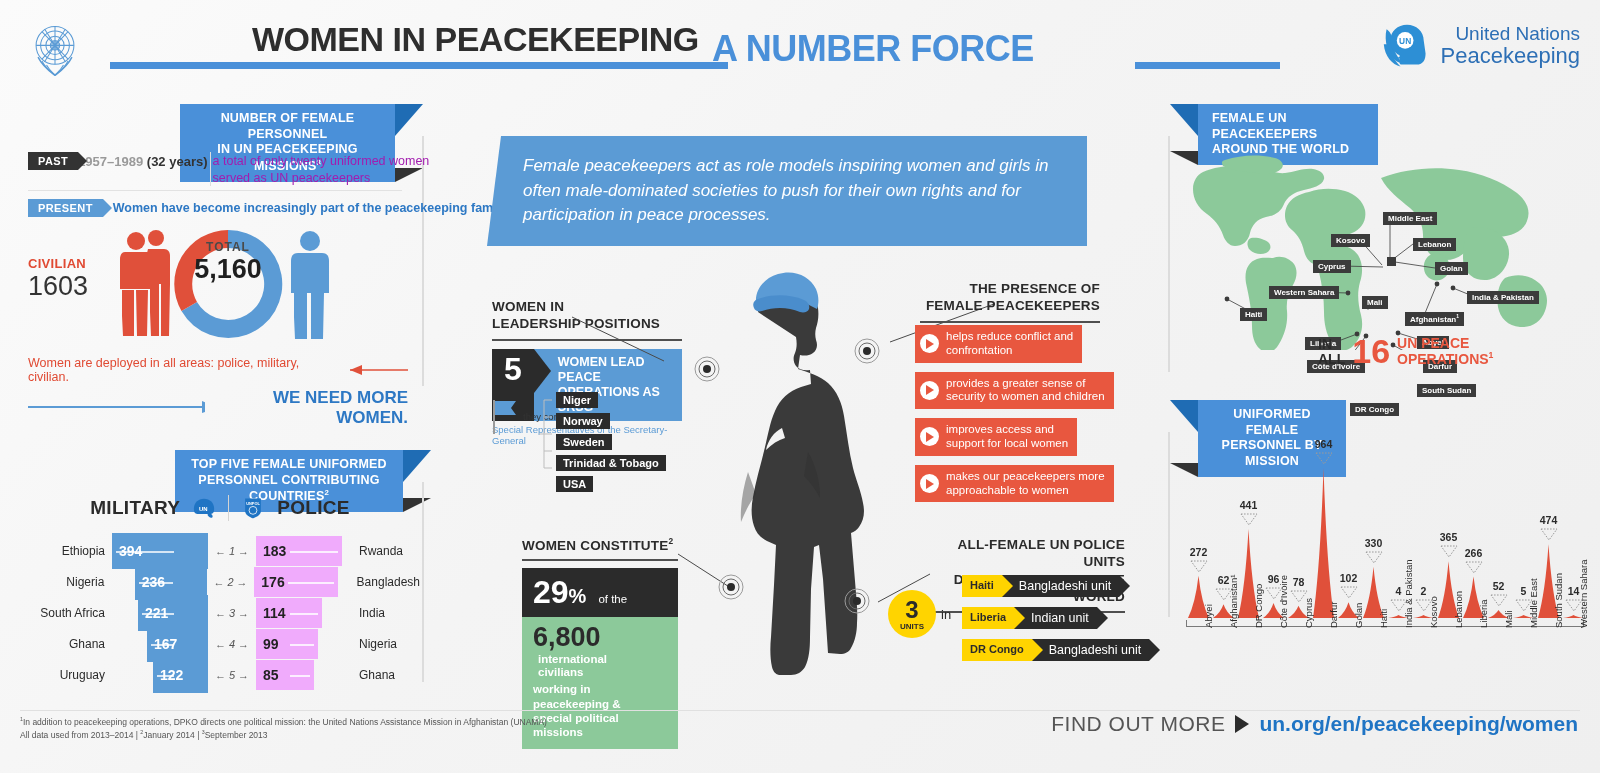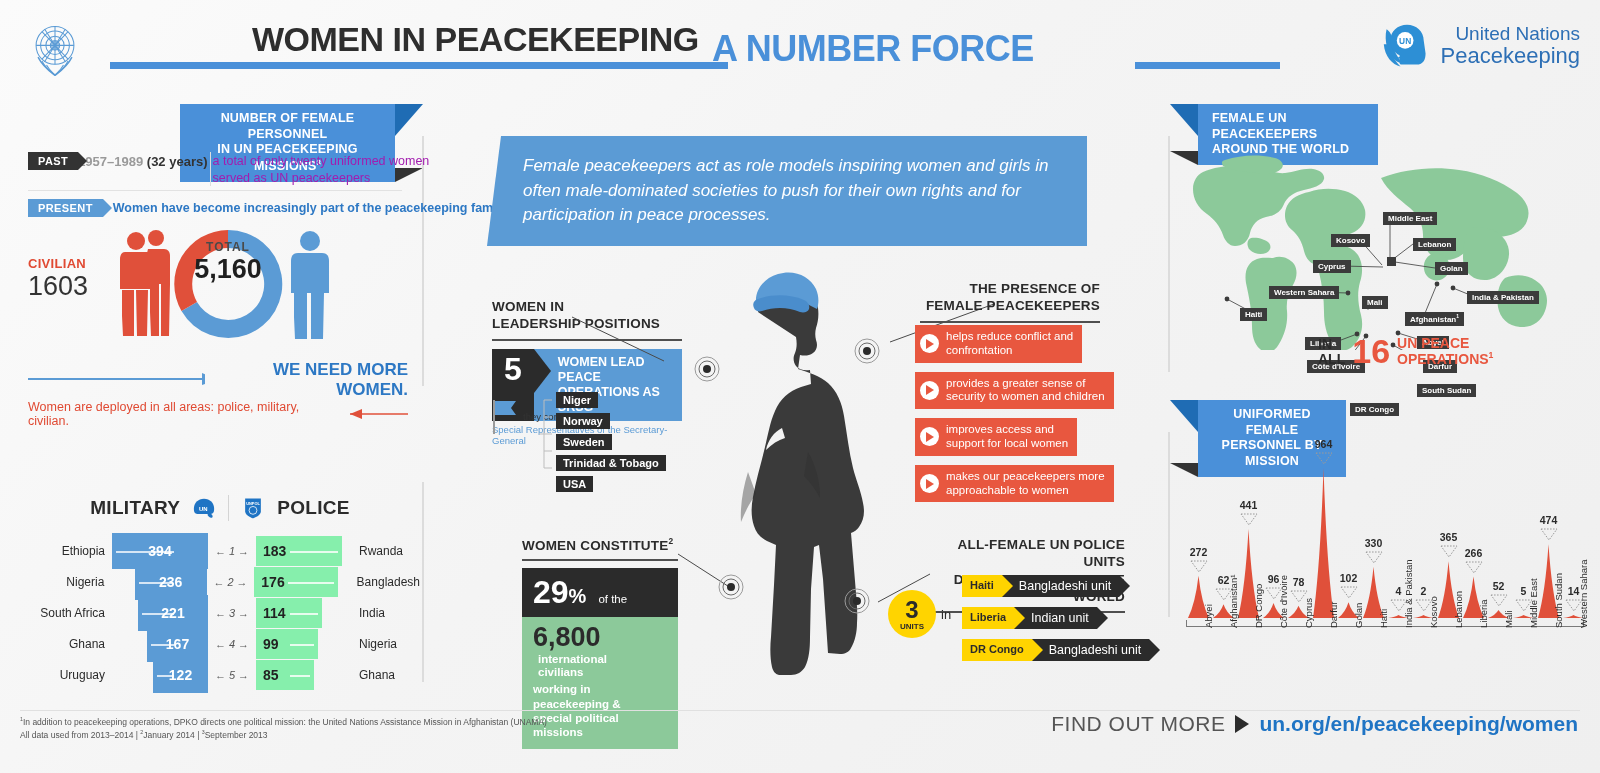--- a/index.html
+++ b/index.html
@@ -90,26 +90,26 @@
   .deploy-blue { font-size:17px; font-weight:bold; color:#2d78c4; text-align:right; margin-top:2px;}
 
   
   .t5 { position:absolute; left:20px; top:495px; width:400px; }
   .t5 .head { display:flex; align-items:center; justify-content:center; gap:12px; margin-bottom:16px; }
   .t5 .head .mil, .t5 .head .pol { font-size:19px; font-weight:bold; color:#2b2b2b; letter-spacing:.3px;}
   .t5 .vdiv { width:1px; height:26px; background:#d4d4d4; }
   .t5row { display:flex; align-items:center; height:27px; margin-bottom:4px; }
   .t5 .lname { width:92px; text-align:right; font-size:12px; color:#2b2b2b; padding-right:7px; }
   .t5 .lbarwrap { width:96px; display:flex; justify-content:flex-end; }
-  .t5 .lbar { background:#5b9bd5; color:#fff; font-size:14px; font-weight:bold; text-align:center; padding:10px 7px; position:relative; }
+  .t5 .lbar { background:#5b9bd5; color:#fff; font-size:14px; font-weight:bold; text-align:left; padding:10px 7px; position:relative; }
   .t5 .lbar .ln { position:relative; z-index:2;}
   .t5 .lbar::before { content:""; position:absolute; left:4px; right:34px; top:50%; height:2px; background:rgba(255,255,255,.75); }
   .t5 .rank { width:48px; text-align:center; font-size:11px; color:#555; font-style:italic; }
   .t5 .rbarwrap { width:96px; display:flex; justify-content:flex-start; }
-  .t5 .rbar { background:#86efac; color:#222; font-size:14px; font-weight:bold; padding:7px 7px; position:relative; }
+  .t5 .rbar { background:#f0abfc; color:#222; font-size:14px; font-weight:bold; padding:7px 7px; position:relative; }
   .t5 .rbar .rn { position:relative; z-index:2;}
   .t5 .rbar::before { content:""; position:absolute; right:4px; left:34px; top:50%; height:2px; background:rgba(255,255,255,.8); }
   .t5 .rname { font-size:12px; color:#2b2b2b; padding-left:7px; }
   .helmet { width:24px; height:22px; }
 
   
   .quote {
     position:absolute; left:487px; top:136px; width:600px; padding:18px 30px 18px 36px;
     background:#5b9bd5; color:#fff; font-style:italic; font-size:17px; line-height:1.45;
     clip-path:polygon(14px 0, 100% 0, 100% 100%, 0 100%);
@@ -280,36 +280,42 @@
     <svg style="position:absolute;left:262px;top:0;" width="40" height="112" viewBox="0 0 40 112">
       <g fill="#5b9bd5">
         <circle cx="20" cy="13" r="10"></circle>
           <path d="M8 25h24c5 0 7 3 7 8v32H1V33c0-5 2-8 7-8z"></path>
         <path d="M4 65h13v46H5l-1-22zM21 65h13l-1 46h-12z"></path>
       </g>
     </svg>
   </div>
 
   <div class="deploy-line">
+    <div style="display:flex;align-items:center;gap:6px;">
+      <span class="deploy-red">Women are deployed in all areas: police, military, civilian.</span>
+      <svg width="70" height="12">
+          <path d="M70 6H10" stroke="#e0503a" stroke-width="1.6"></path>
+          <path d="M10 6l12-5v10z" fill="#e0503a"></path>
+        </svg>
+    </div>
     <div style="display:flex;align-items:center;gap:6px;justify-content:flex-start;margin-top:2px;">
       <svg width="190" height="14">
           <path d="M0 7h175" stroke="#5b9bd5" stroke-width="1.8"></path>
           <path d="M190 7l-16-6v12z" fill="#5b9bd5"></path>
         </svg>
       <span class="deploy-blue">WE NEED MORE WOMEN.</span>
     </div>
-    <div style="display:flex;align-items:center;gap:6px;">
-      <span class="deploy-red">Women are deployed in all areas: police, military, civilian.</span>
-      <svg width="70" height="12">
-          <path d="M70 6H10" stroke="#e0503a" stroke-width="1.6"></path>
-          <path d="M10 6l12-5v10z" fill="#e0503a"></path>
-        </svg>
-    </div>
-  </div>
-
+  </div>
+
+  <div class="ribbon right-point" style="left:175px; top:450px;">
+    <div class="bar" style="width:228px; text-align:center;">
+      <span>TOP FIVE FEMALE UNIFORMED</span><br>
+      <span>PERSONNEL CONTRIBUTING COUNTRIES</span><sup>2</sup>
+    </div>
+  </div>
   <div style="position:absolute;left:422px;top:482px;width:2px;height:200px;background:#dcdcdc;"></div>
 
   <div class="t5">
     <div class="head">
       <span class="mil">MILITARY</span>
       <svg class="helmet" viewBox="0 0 28 26">
         <path d="M2 14C2 7 7 2 14 2s12 5 12 12c0 4-1 6-4 6H6c-3 0-4-2-4-6z" fill="#1f74c4"></path>
         <path d="M20 19c3 1 5 3 4 5-2 2-5-1-6-3z" fill="#1f74c4"></path>
         <text x="13" y="16" font-size="7" font-weight="bold" fill="#fff" text-anchor="middle" font-family="Liberation Sans, sans-serif">UN</text>
       </svg>

